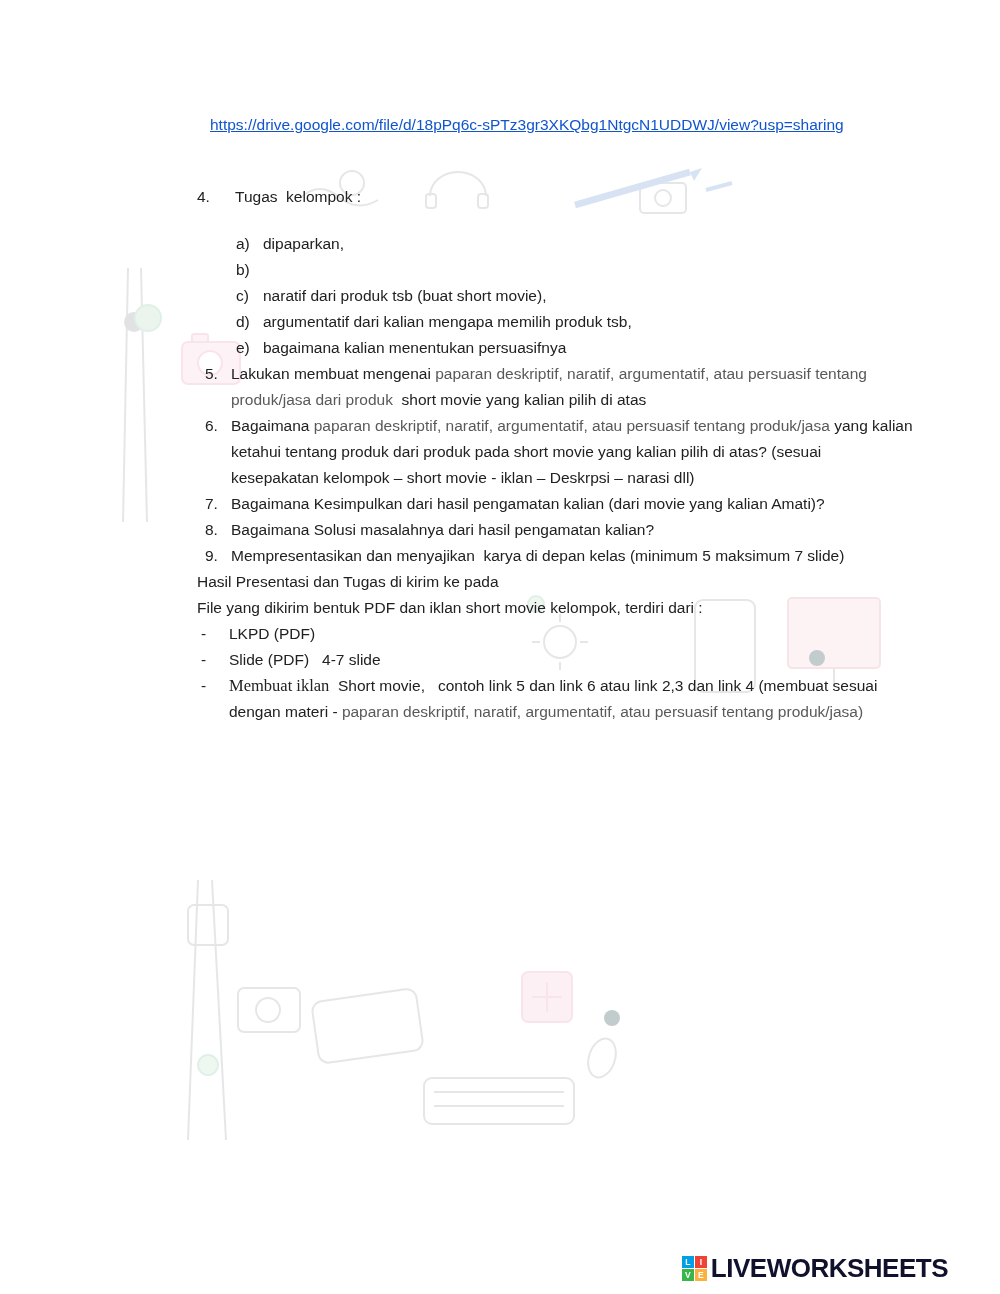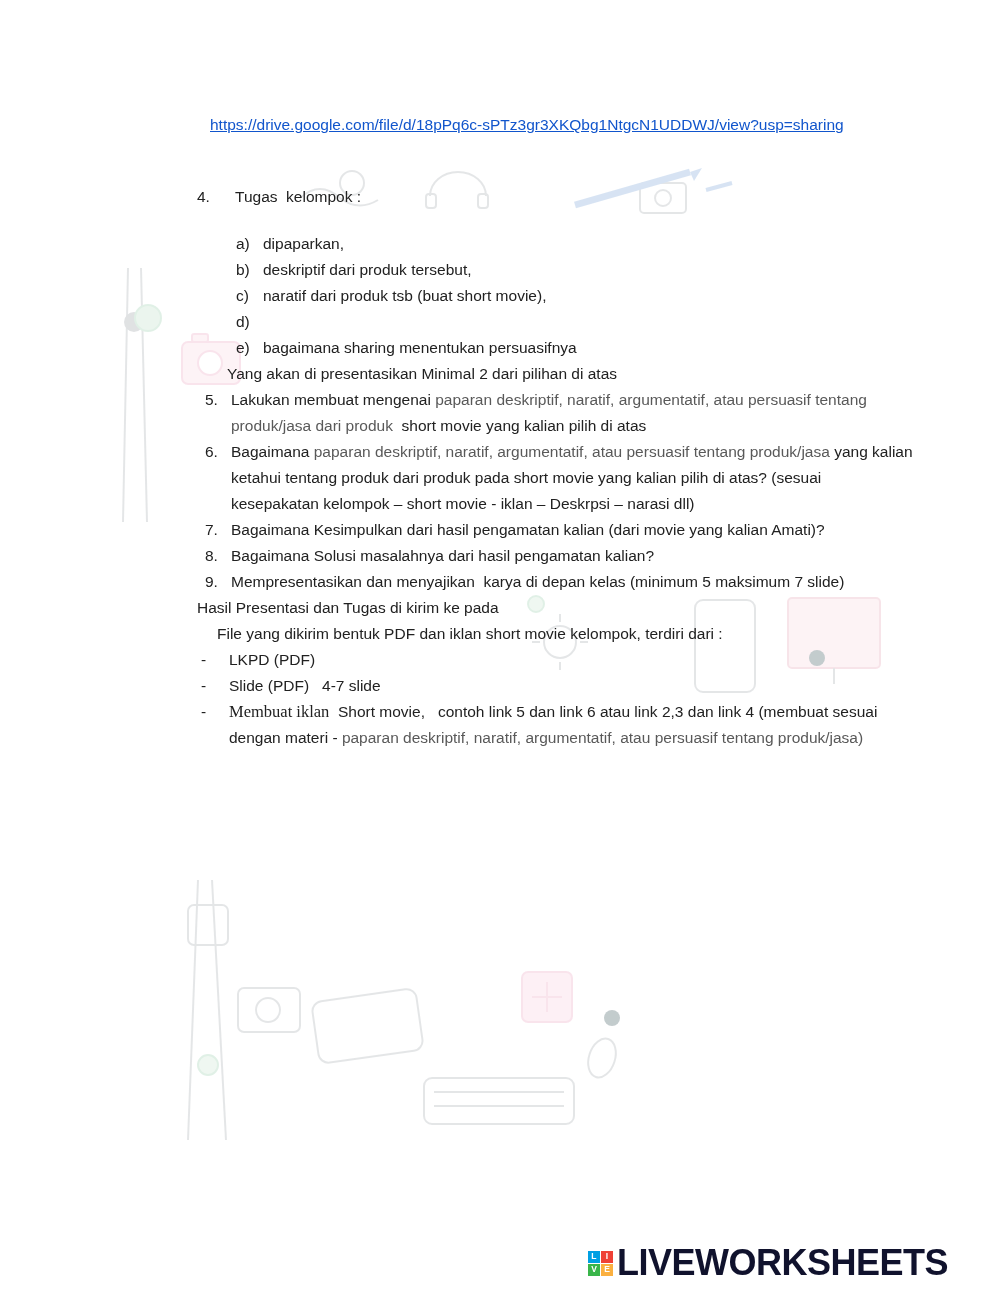--- a/index.html
+++ b/index.html
@@ -23,28 +23,28 @@
   .opt{display:flex;margin-left:39px;}
   .optlabel{width:27px;flex:none;}
   .closing{margin:0 0 0 30px;}
   .item{display:flex;}
   .inum{width:26px;flex:none;margin-left:8px;}
   .item-10 .inum{width:28px;margin-left:6px;}
   .itext{width:682px;}
   .muted{color:#595959;}
   .serif{font-family:"Liberation Serif", serif;font-size:16.5px;margin-top:48px;}
   .linkwrap{margin-left:4px;width:678px;}
-  .fileline{margin-left:20px;}
+  .fileline{margin-left:0;}
   .bullet{display:flex;margin-left:4px;}
   .dash{width:28px;flex:none;}
   .btext{flex:1;}
   .footer{position:absolute;right:52px;bottom:10px;display:flex;align-items:center;gap:4px;}
   .logo-grid{display:grid;grid-template-columns:12px 12px;grid-auto-rows:12px;gap:1px;}
   .cell{display:flex;align-items:center;justify-content:center;color:#fff;font-size:8.5px;font-weight:bold;line-height:1;}
-  .brand{font-size:36px;font-weight:800;color:#10122d;letter-spacing:-0.5px;}
+  .brand{font-size:26px;font-weight:800;color:#10122d;letter-spacing:-0.5px;}
 </style>
 </head>
 <body>
 
 <div class="doc">
 
   <svg class="bg" width="1000" height="1294" viewBox="0 0 1000 1294">
     <g opacity="0.30" fill="none" stroke-width="2">
 
       <path d="M300,198 q20,-18 40,0 q18,14 38,2" stroke="#a9aeb3"></path>
@@ -107,35 +107,34 @@
       <span data-bind="task4.title">Tugas  kelompok :</span>
     </div>
 
 
     <div class="opt">
       <span class="optlabel" data-bind="task4.options.0.label">a)</span>
       <span data-bind="task4.options.0.text">dipaparkan,</span>
     </div>
     <div class="opt">
       <span class="optlabel" data-bind="task4.options.1.label">b)</span>
-      <span data-bind="task4.options.1.text">deskriptif dari produk tersebut,</span>
     </div>
     <div class="opt">
       <span class="optlabel" data-bind="task4.options.2.label">c)</span>
       <span data-bind="task4.options.2.text">naratif dari produk tsb (buat short movie),</span>
     </div>
     <div class="opt">
       <span class="optlabel" data-bind="task4.options.3.label">d)</span>
+      <span data-bind="task4.options.3.text">argumentatif dari kalian mengapa memilih produk tsb,</span>
     </div>
     <div class="opt">
       <span class="optlabel" data-bind="task4.options.4.label">e)</span>
-      <span data-bind="task4.options.4.text">bagaimana sharing menentukan persuasifnya</span>
+      <span data-bind="task4.options.4.text">bagaimana kalian menentukan persuasifnya</span>
     </div>
 
-    <p class="closing" data-bind="task4.closing">Yang akan di presentasikan Minimal 2 dari pilihan di atas</p>
 
     <div class="item">
       <span class="inum" data-bind="task5.number">5.</span>
       <div class="itext"><span data-bind="task5.seg1">Lakukan membuat mengenai </span><span class="muted" data-bind="task5.seg2">paparan deskriptif, naratif, argumentatif, atau persuasif tentang produk/jasa dari produk </span><span data-bind="task5.seg3"> short movie yang kalian pilih di atas</span></div>
     </div>
 
     <div class="item">
       <span class="inum" data-bind="task6.number">6.</span>
       <div class="itext"><span data-bind="task6.seg1">Bagaimana </span><span class="muted" data-bind="task6.seg2">paparan deskriptif, naratif, argumentatif, atau persuasif tentang produk/jasa</span><span data-bind="task6.seg3"> yang kalian ketahui tentang produk dari produk pada short movie yang kalian pilih di atas? (sesuai kesepakatan kelompok – short movie - iklan – Deskrpsi – narasi dll)</span></div>
     </div>

